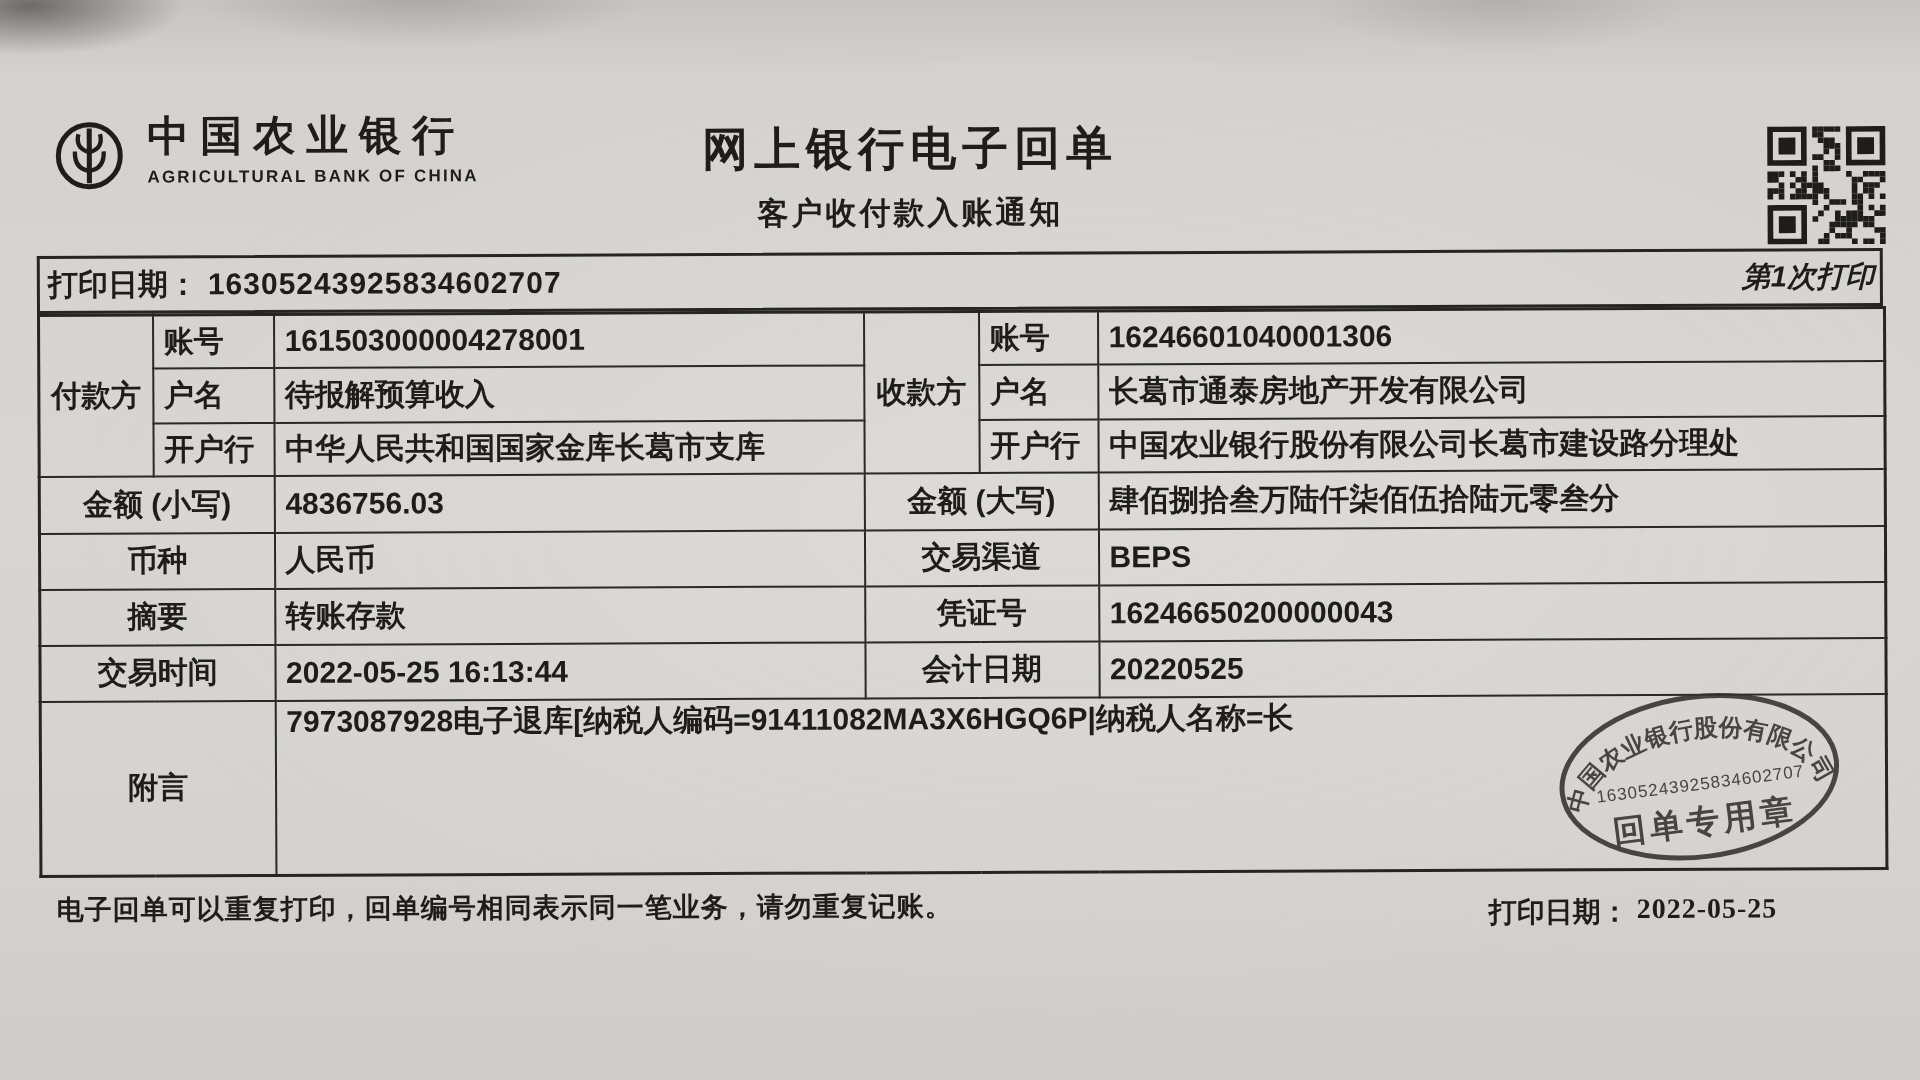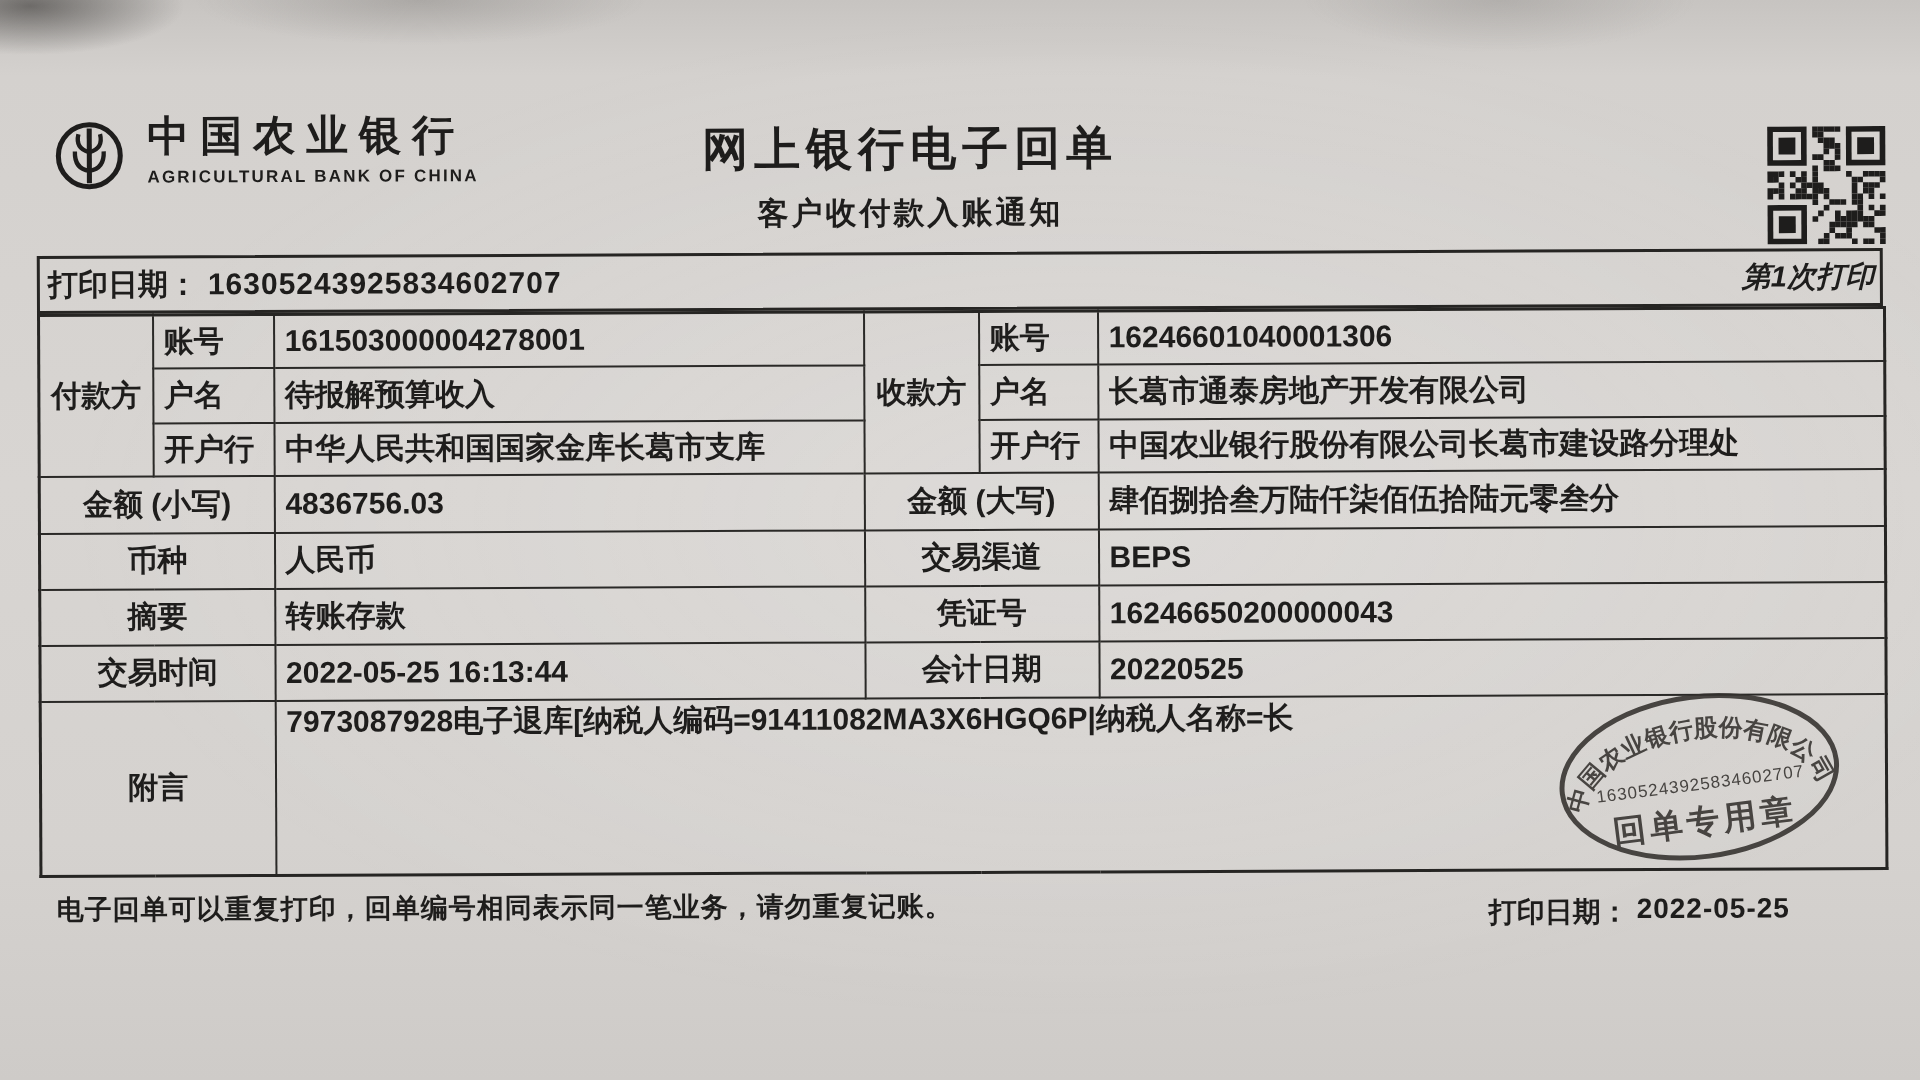--- a/index.html
+++ b/index.html
@@ -59,21 +59,21 @@
   tr.r8 td{height:175px;}
   td.memo-cell{vertical-align:top;padding-top:6px;padding-left:44px;font-size:30px;}
   td.group{font-size:31px;}
 
   
   .stamp{position:absolute;left:1548px;top:688px;width:300px;height:180px;transform:rotate(-7deg);opacity:.88;}
 
   
   .footer-note{position:absolute;left:55px;top:888px;font-size:27px;font-weight:700;letter-spacing:1px;}
   .print-date{position:absolute;left:1487px;top:896px;font-size:28px;font-weight:600;display:flex;}
-  .print-date .date-val{margin-left:8px;letter-spacing:1px;}
+  .print-date .date-val{margin-left:8px;letter-spacing:1px;font-family:Liberation Serif, serif;}
 </style>
 </head>
 <body>
 
 <div class="doc">
 
   <div class="brand">
     <svg class="logo" viewBox="0 0 100 100">
       <circle cx="50" cy="50" r="43" fill="none" stroke="#1e1d1c" stroke-width="7"></circle>
       <path d="M50 12 V88" fill="none" stroke="#1e1d1c" stroke-width="7"></path>

